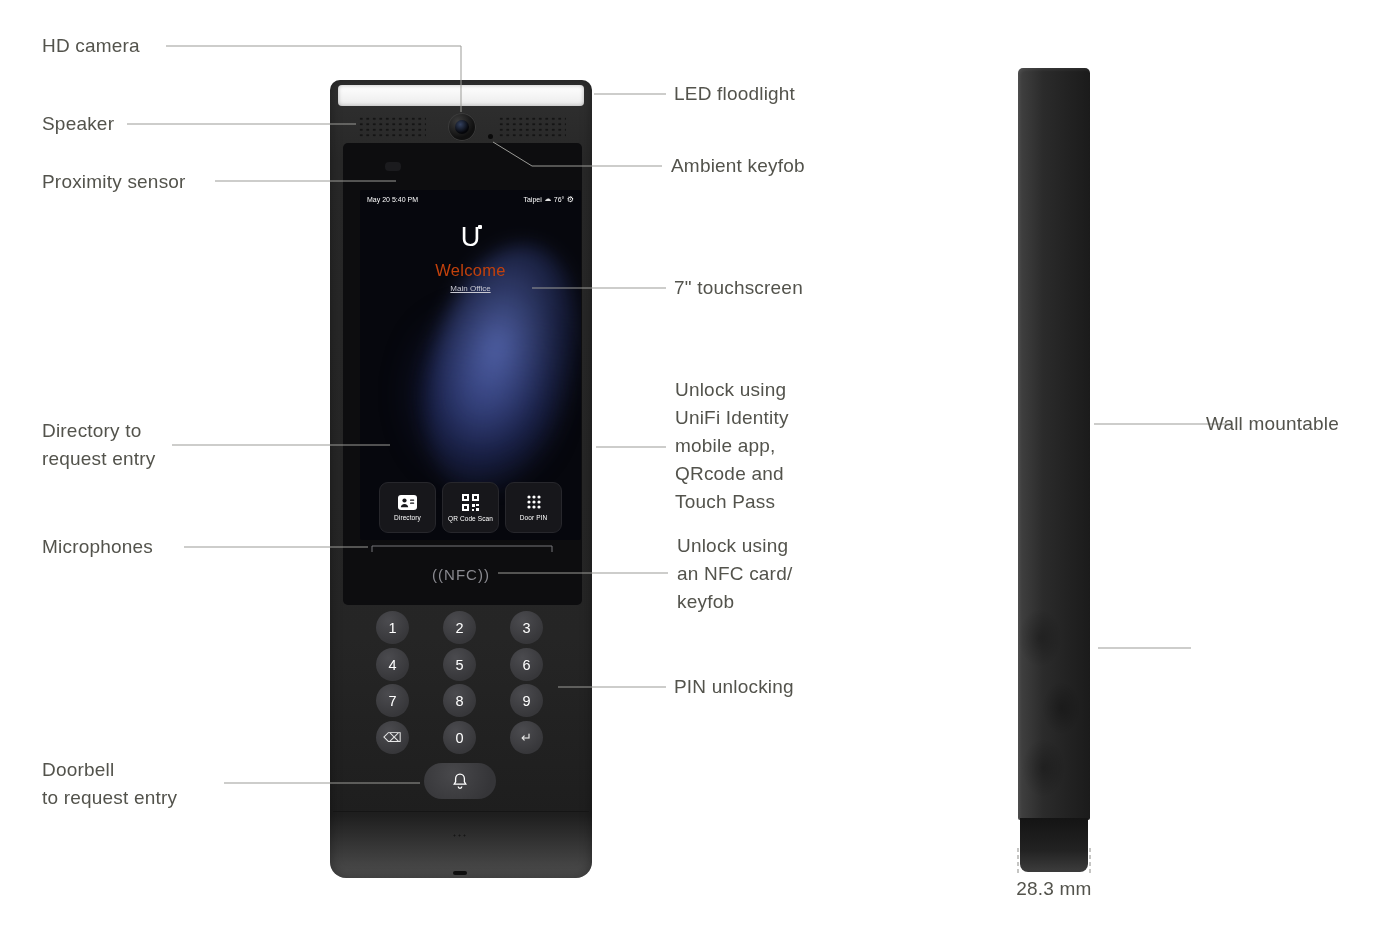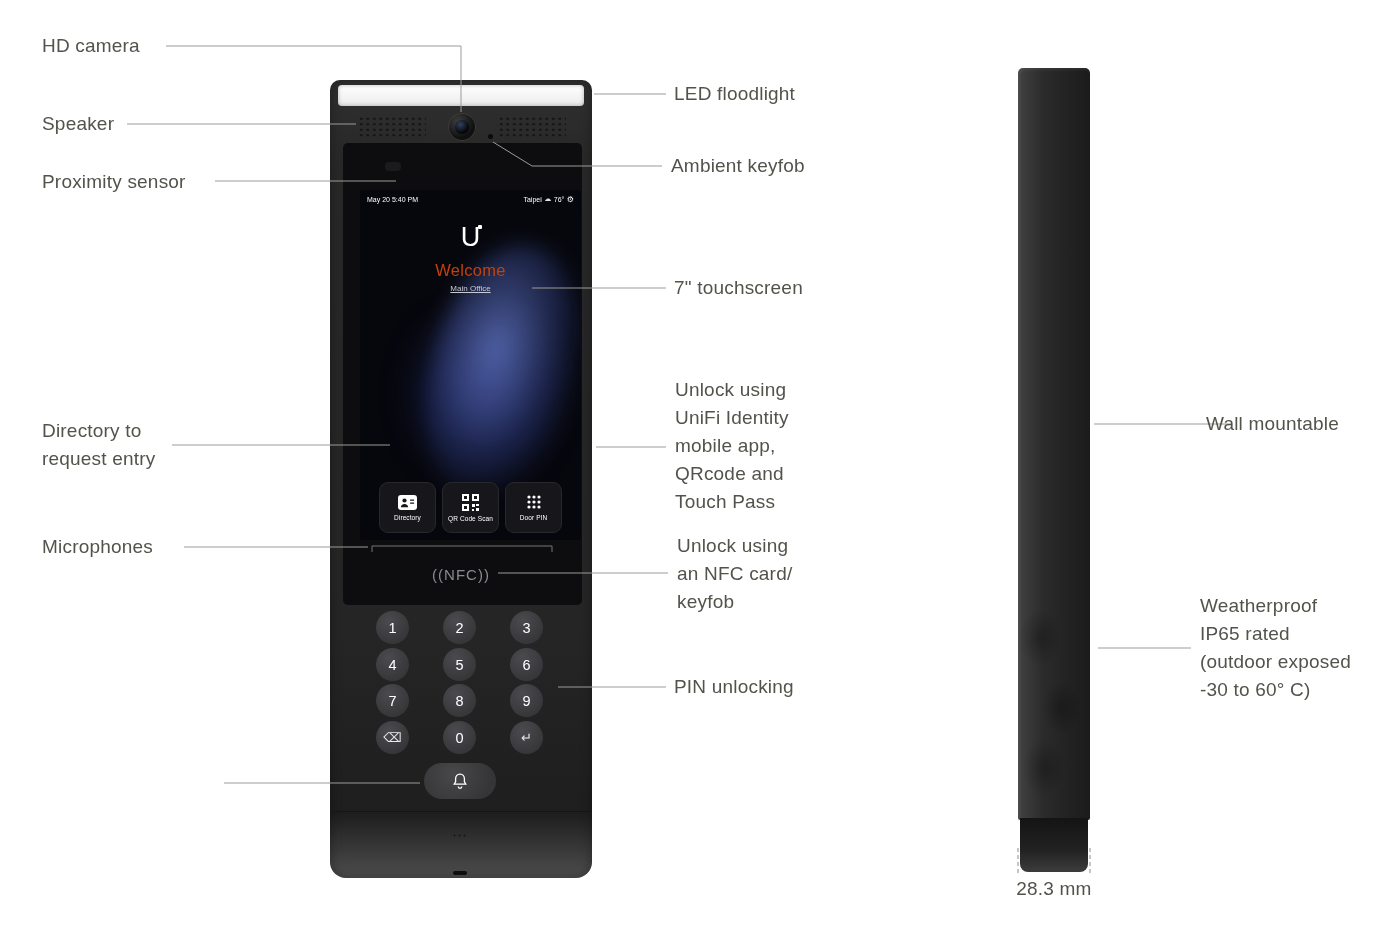--- a/index.html
+++ b/index.html
@@ -101,39 +101,37 @@
     <path d="M372 552 V546 H552 V552" fill="none" stroke="#77777a" stroke-width="1"></path>
     <path d="M1018 848 V876 M1090 848 V876" fill="none" stroke="#8b8b87" stroke-width="1" stroke-dasharray="4 3"></path>
   </svg>
 
   <div class="label" style="left:42px;top:32px;">HD camera</div>
   <div class="label" style="left:42px;top:110px;">Speaker</div>
   <div class="label" style="left:42px;top:168px;">Proximity sensor</div>
   <div class="label" style="left:42px;top:417px;">Directory to
 request entry</div>
   <div class="label" style="left:42px;top:533px;">Microphones</div>
+  <div class="label" style="left:42px;top:756px;">Doorbell
+to request entry</div>
 
   <div class="label" style="left:674px;top:80px;">LED floodlight</div>
   <div class="label" style="left:671px;top:152px;">Ambient keyfob</div>
   <div class="label" style="left:674px;top:274px;">7" touchscreen</div>
   <div class="label" style="left:675px;top:376px;">Unlock using
 UniFi Identity
 mobile app,
 QRcode and
 Touch Pass</div>
   <div class="label" style="left:677px;top:532px;">Unlock using
 an NFC card/
 keyfob</div>
   <div class="label" style="left:674px;top:673px;">PIN unlocking</div>
 
   <div class="label" style="left:1206px;top:410px;">Wall mountable</div>
-  <div class="label" style="left:1200px;top:592px;">Weatherproof
-IP65 rated
-(outdoor exposed
--30 to 60° C)</div>
   <div class="label center" style="left:1054px;top:875px;">28.3 mm</div>
 
   <div class="front">
     <div class="front-body"></div>
     <div class="floodlight"></div>
     <div class="speaker left"></div>
     <div class="speaker right"></div>
     <div class="camera">
         <div class="lens"></div>
       </div>

